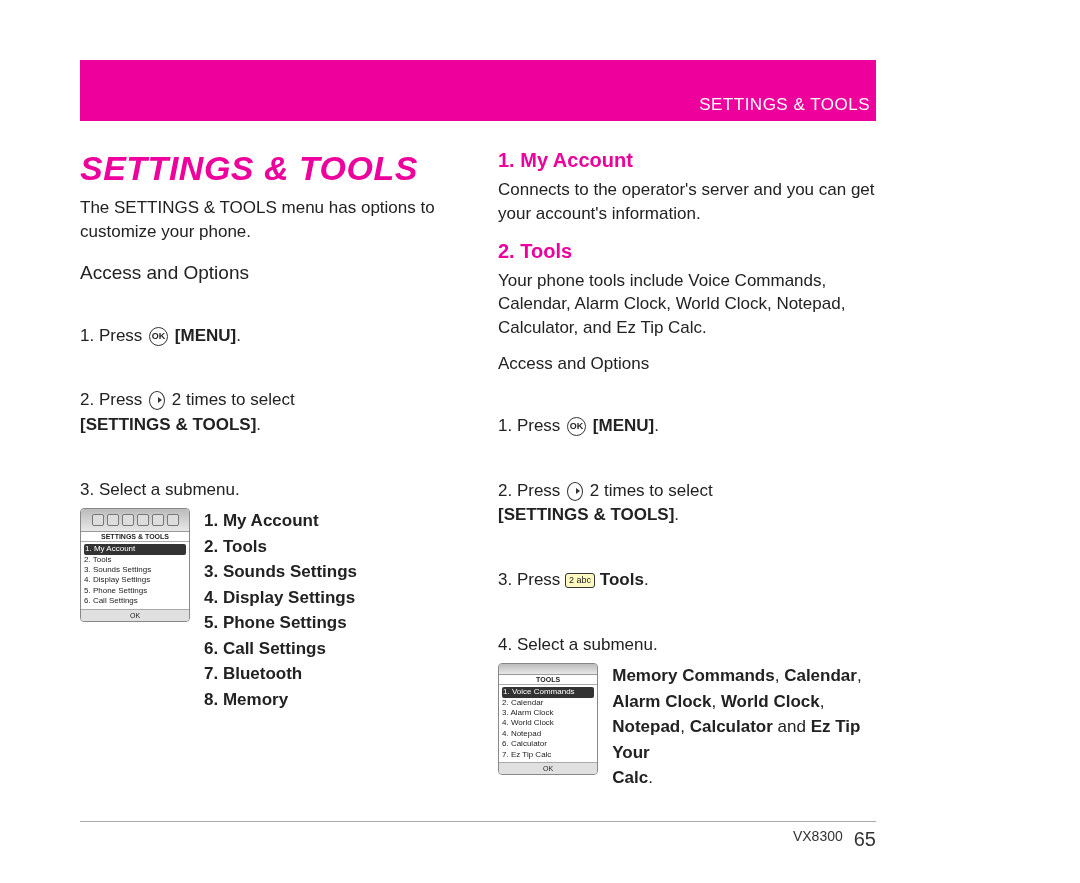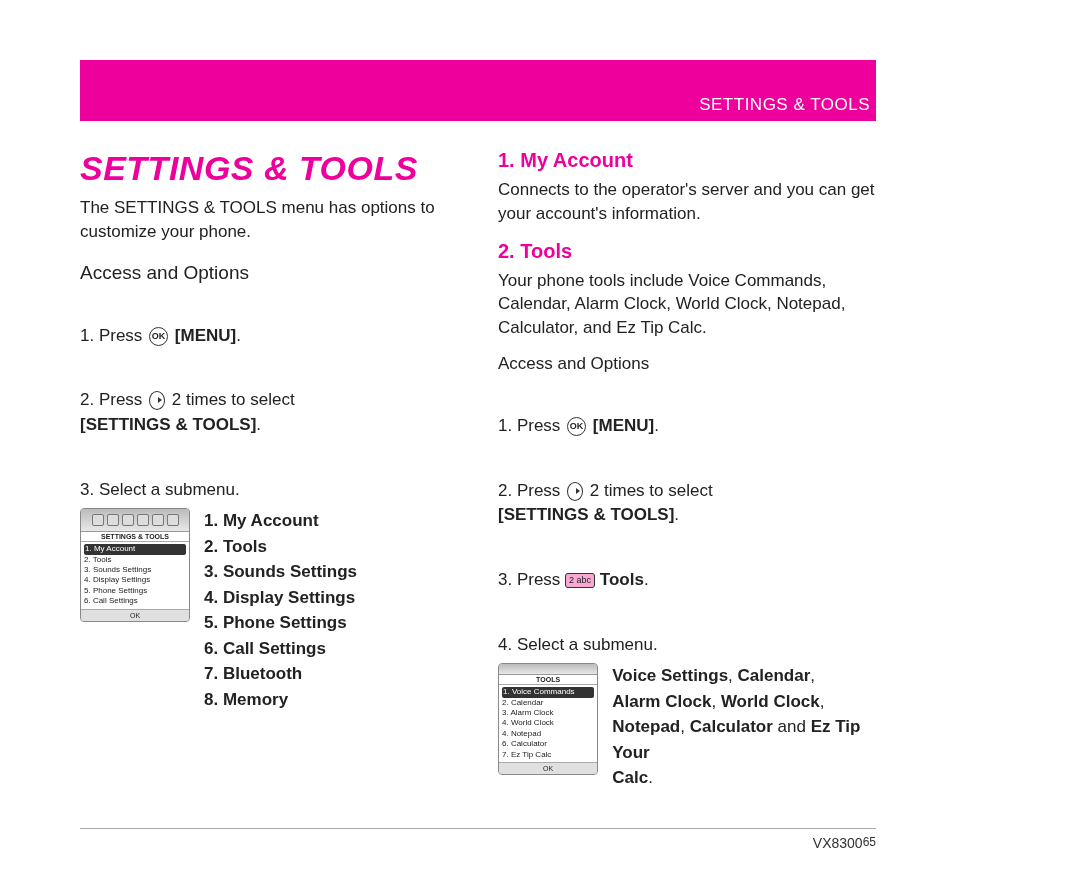--- a/index.html
+++ b/index.html
@@ -106,21 +106,21 @@
     border-bottom:3px solid transparent;
     border-left:4px solid #333;
   }
   .key-icon {
     display: inline-block;
     border: 1.2px solid #333;
     border-radius: 3px;
     padding: 0 3px;
     font-size: 9px;
     vertical-align: middle;
-    background:#f9a8d4;
+    background:#fef9c3;
   }
   .bold { font-weight: bold; }
   .submenu-row {
     display: flex;
     gap: 14px;
     align-items: flex-start;
     margin-top: 6px;
   }
   .screen {
     width: 108px;
@@ -160,23 +160,23 @@
   .footer {
     position: absolute;
     bottom: 32px;
     left: 80px;
     right: 80px;
   }
   .footer-line{
     border-top:1px solid #aaa;padding-top:6px;
     display:flex;justify-content:flex-end;
     font-size:14px;color:#333;
-    gap:0;
-  }
-  .page-num{font-size:12px;}
+    gap:11px;
+  }
+  .page-num{font-size:20px;}
 </style>
 </head>
 <body>
 
 <div class="page">
 
   <div class="header-bar">
     <span class="header-text">SETTINGS &amp; TOOLS</span>
   </div>
 
@@ -275,21 +275,21 @@
             <div>2. Calendar</div>
             <div>3. Alarm Clock</div>
             <div>4. World Clock</div>
             <div>4. Notepad</div>
             <div>6. Calculator</div>
             <div>7. Ez Tip Calc</div>
           </div>
           <div class="screen-ok">OK</div>
         </div>
         <div class="right-submenu-text">
-          <span class="bold">Voice Settings</span>, 
+          <span class="bold">Memory Commands</span>, 
           <span class="bold">Calendar</span>,<br>
           <span class="bold">Alarm Clock</span>, 
           <span class="bold">World Clock</span>,<br>
           <span class="bold">Notepad</span>, 
           <span class="bold">Calculator</span><span> and </span><span class="bold">Ez Tip Your</span><br>
           <span class="bold">Calc</span><span>.</span>
         </div>
       </div>
     </div>
 

